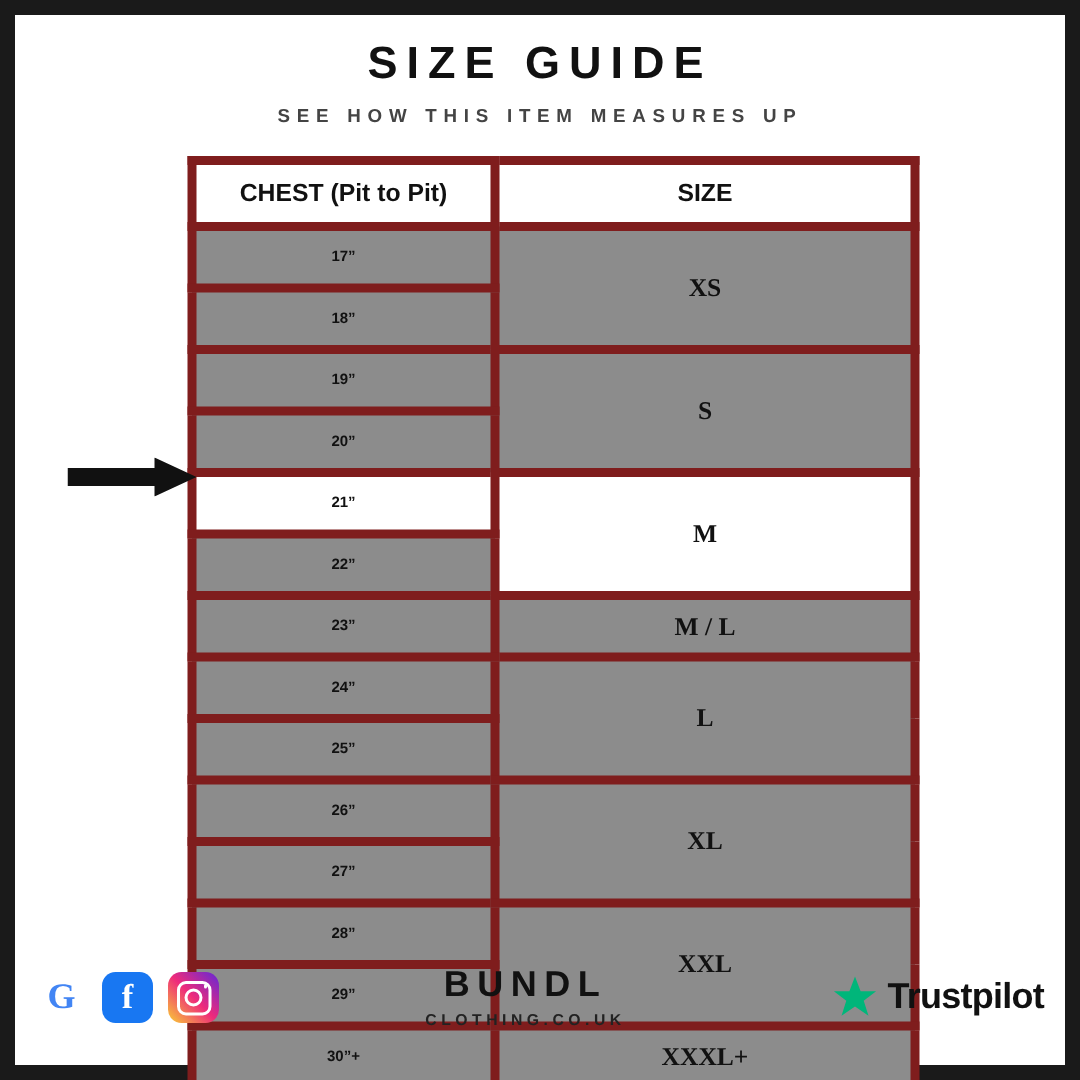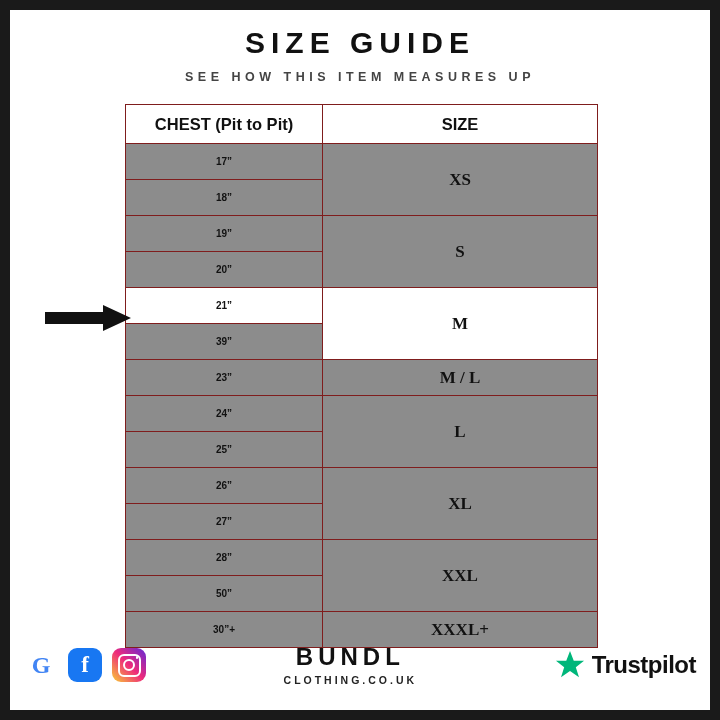--- a/index.html
+++ b/index.html
@@ -51,21 +51,21 @@
     margin-top: 20px;
     width: 470px;
     position: relative;
   }
   table.size-table {
     border-collapse: collapse;
     width: 470px;
     table-layout: fixed;
   }
   table.size-table td {
-    border: 1px solid #7f1d1d;
+    border: 6px solid #7f1d1d;
     text-align: center;
     font-weight: bold;
     color: #111111;
     height: 35px;
     padding: 0;
   }
   .head-cell {
     background: #ffffff;
     font-size: 16.5px;
     height: 38px !important;
@@ -240,21 +240,21 @@
           </tr>
           <tr>
             <td class="chest-cell chest-col grey">20”</td>
           </tr>
 
           <tr>
             <td class="chest-cell chest-col white">21”</td>
             <td class="size-cell size-col white" rowspan="2">M</td>
           </tr>
           <tr>
-            <td class="chest-cell chest-col grey">39”</td>
+            <td class="chest-cell chest-col grey">22”</td>
           </tr>
 
           <tr>
             <td class="chest-cell chest-col grey">23”</td>
             <td class="size-cell size-col grey">M / L</td>
           </tr>
 
           <tr>
             <td class="chest-cell chest-col grey">24”</td>
             <td class="size-cell size-col grey" rowspan="2">L</td>
@@ -269,21 +269,21 @@
           </tr>
           <tr>
             <td class="chest-cell chest-col grey">27”</td>
           </tr>
 
           <tr>
             <td class="chest-cell chest-col grey">28”</td>
             <td class="size-cell size-col grey" rowspan="2">XXL</td>
           </tr>
           <tr>
-            <td class="chest-cell chest-col grey">50”</td>
+            <td class="chest-cell chest-col grey">29”</td>
           </tr>
 
           <tr>
             <td class="chest-cell chest-col grey">30”+</td>
             <td class="size-cell size-col grey">XXXL+</td>
           </tr>
         </tbody>
       </table>
     </div>
 

